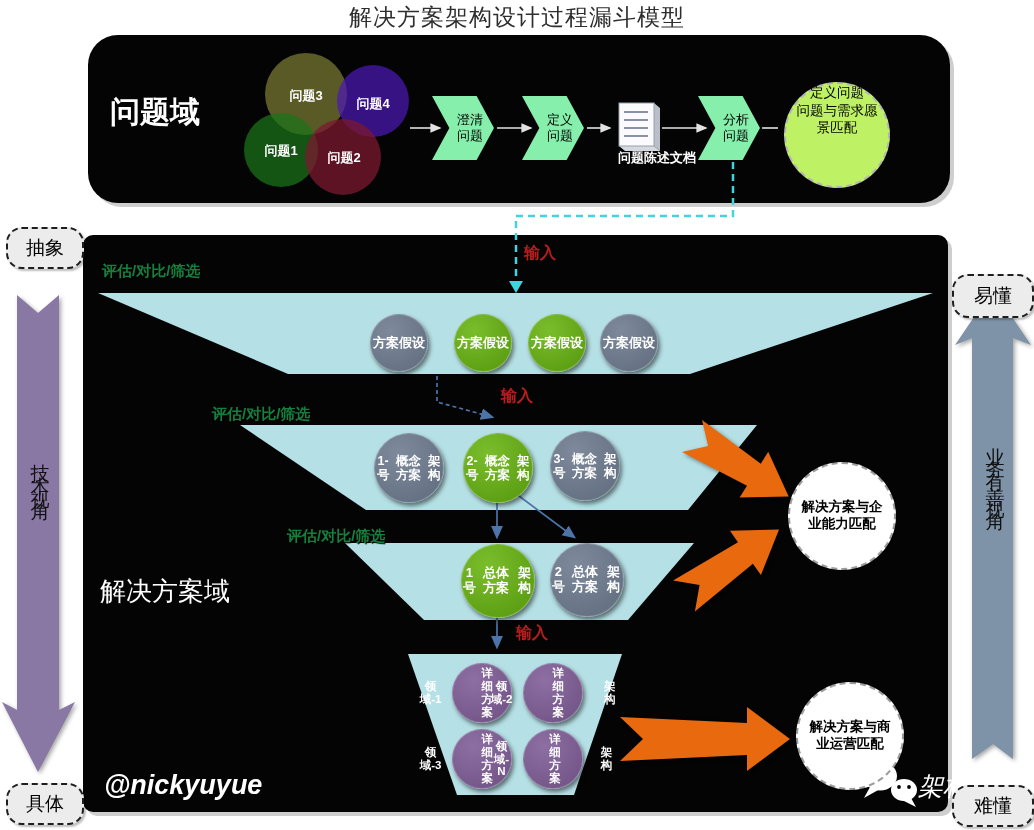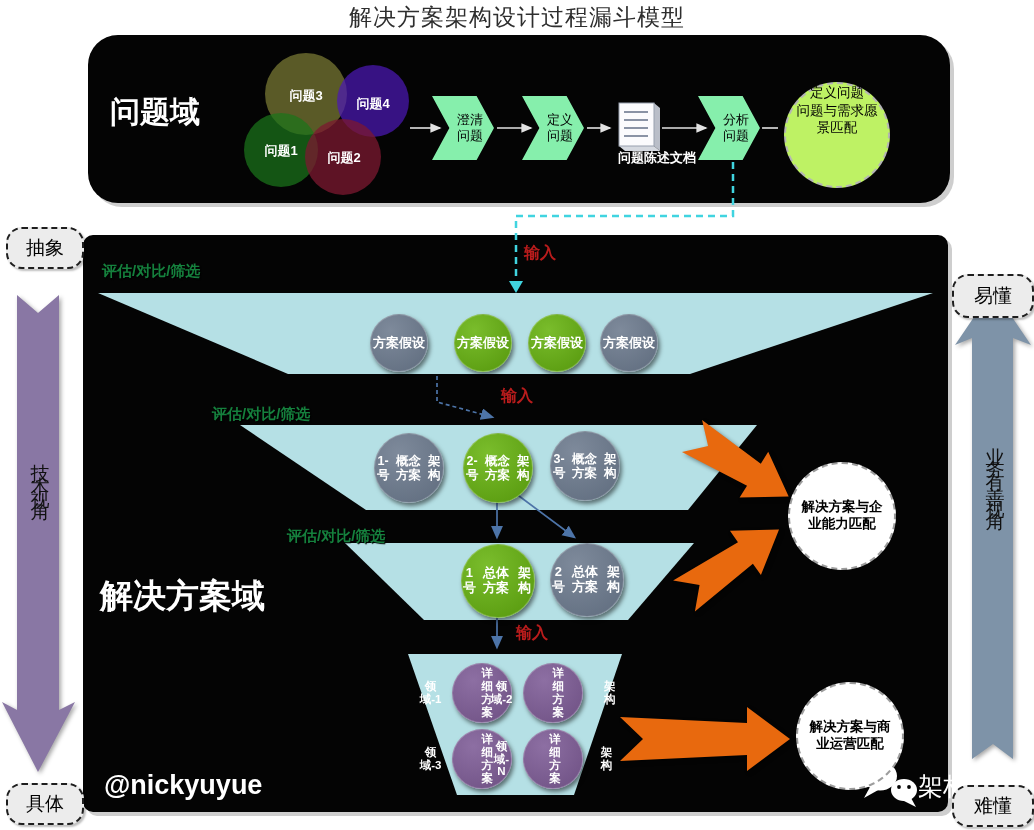--- a/index.html
+++ b/index.html
@@ -28,21 +28,21 @@
           display:flex;flex-direction:column;align-items:center;text-align:center;
           color:#000;font-size:13.5px;line-height:1.3;z-index:3;}
   .bubble{background:#ececec;border:2.5px dashed #1e1e1e;border-radius:16px;z-index:4;
           display:flex;align-items:center;justify-content:center;font-size:19px;color:#000;
           box-shadow:2px 2px 2px rgba(0,0,0,.25);}
   .filter-lbl{font-size:15px;font-weight:bold;color:#15803d;z-index:3;text-shadow:1px 1px 1px #000;}
   .input-lbl{font-size:16px;font-weight:bold;color:#b91c1c;z-index:3;}
   .vtext{writing-mode:vertical-rl;text-orientation:upright;font-size:19px;color:#111;
          letter-spacing:13px;z-index:3;}
   .doc-lbl{width:130px;text-align:center;font-size:13px;font-weight:bold;color:#fff;z-index:3;}
-  .wm{color:#fff;z-index:3;}
+  .wm{color:#fff;z-index:3;font-style:italic;}
 </style>
 </head>
 <body>
 
 <div class="canvas">
 
   <div class="abs title">解决方案架构设计过程漏斗模型</div>
 
   <div class="abs blackbox" style="left:88px;top:35px;width:862px;height:168px;border-radius:30px;"></div>
   <div class="abs blackbox" style="left:83px;top:235px;width:865px;height:577px;border-radius:10px;"></div>
@@ -166,21 +166,21 @@
   </div>
 
   <div class="abs bubble" style="left:6px;top:227px;width:74px;height:38px;">抽象</div>
   <div class="abs bubble" style="left:6px;top:783px;width:74px;height:38px;">具体</div>
   <div class="abs bubble" style="left:952px;top:238px;width:78px;height:40px;margin-top:36px;">易懂</div>
   <div class="abs bubble" style="left:952px;top:785px;width:78px;height:38px;">难懂</div>
 
   <div class="abs vtext" style="left:27px;top:448px;">技术视角</div>
   <div class="abs vtext" style="left:982px;top:432px;">业务有善视角</div>
 
-  <div class="abs lbl" style="left:100px;top:574px;font-size:33px;font-weight:bold;">解决方案域</div>
+  <div class="abs lbl" style="left:100px;top:574px;font-size:26px;font-weight:normal;">解决方案域</div>
 
   <div class="abs filter-lbl" style="left:102px;top:262px;">评估/对比/筛选</div>
   <div class="abs filter-lbl" style="left:212px;top:405px;">评估/对比/筛选</div>
   <div class="abs filter-lbl" style="left:287px;top:527px;">评估/对比/筛选</div>
 
   <div class="abs input-lbl" style="left:524px;top:243px;">输入</div>
   <div class="abs input-lbl" style="left:501px;top:386px;">输入</div>
   <div class="abs input-lbl" style="left:516px;top:623px;">输入</div>
 
   <div class="abs circle c-gray" style="left:370px;top:314px;width:56px;height:56px;font-size:13px;">

